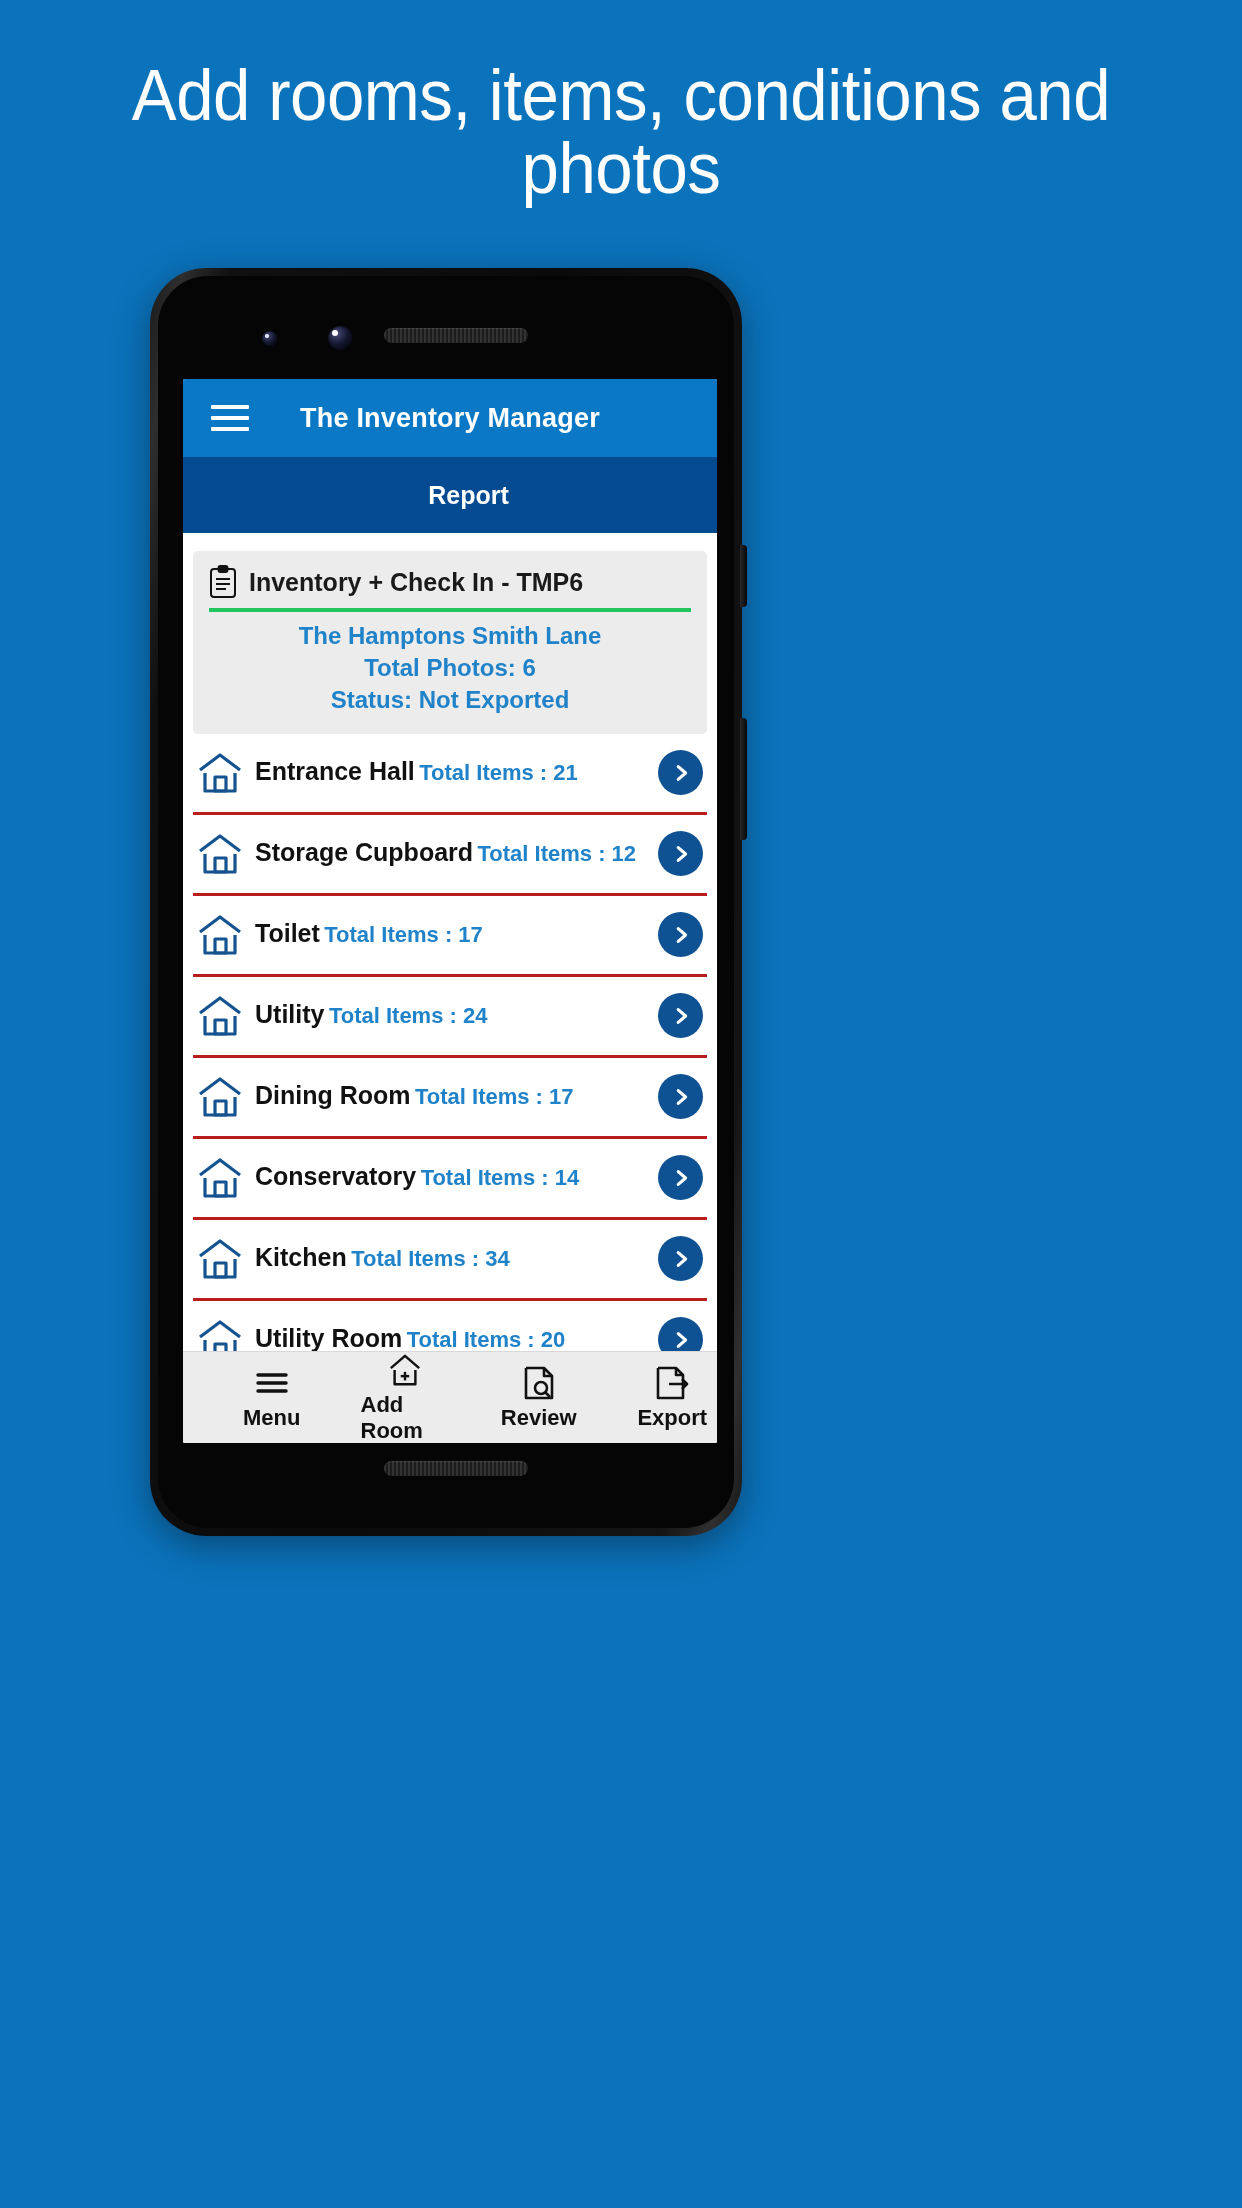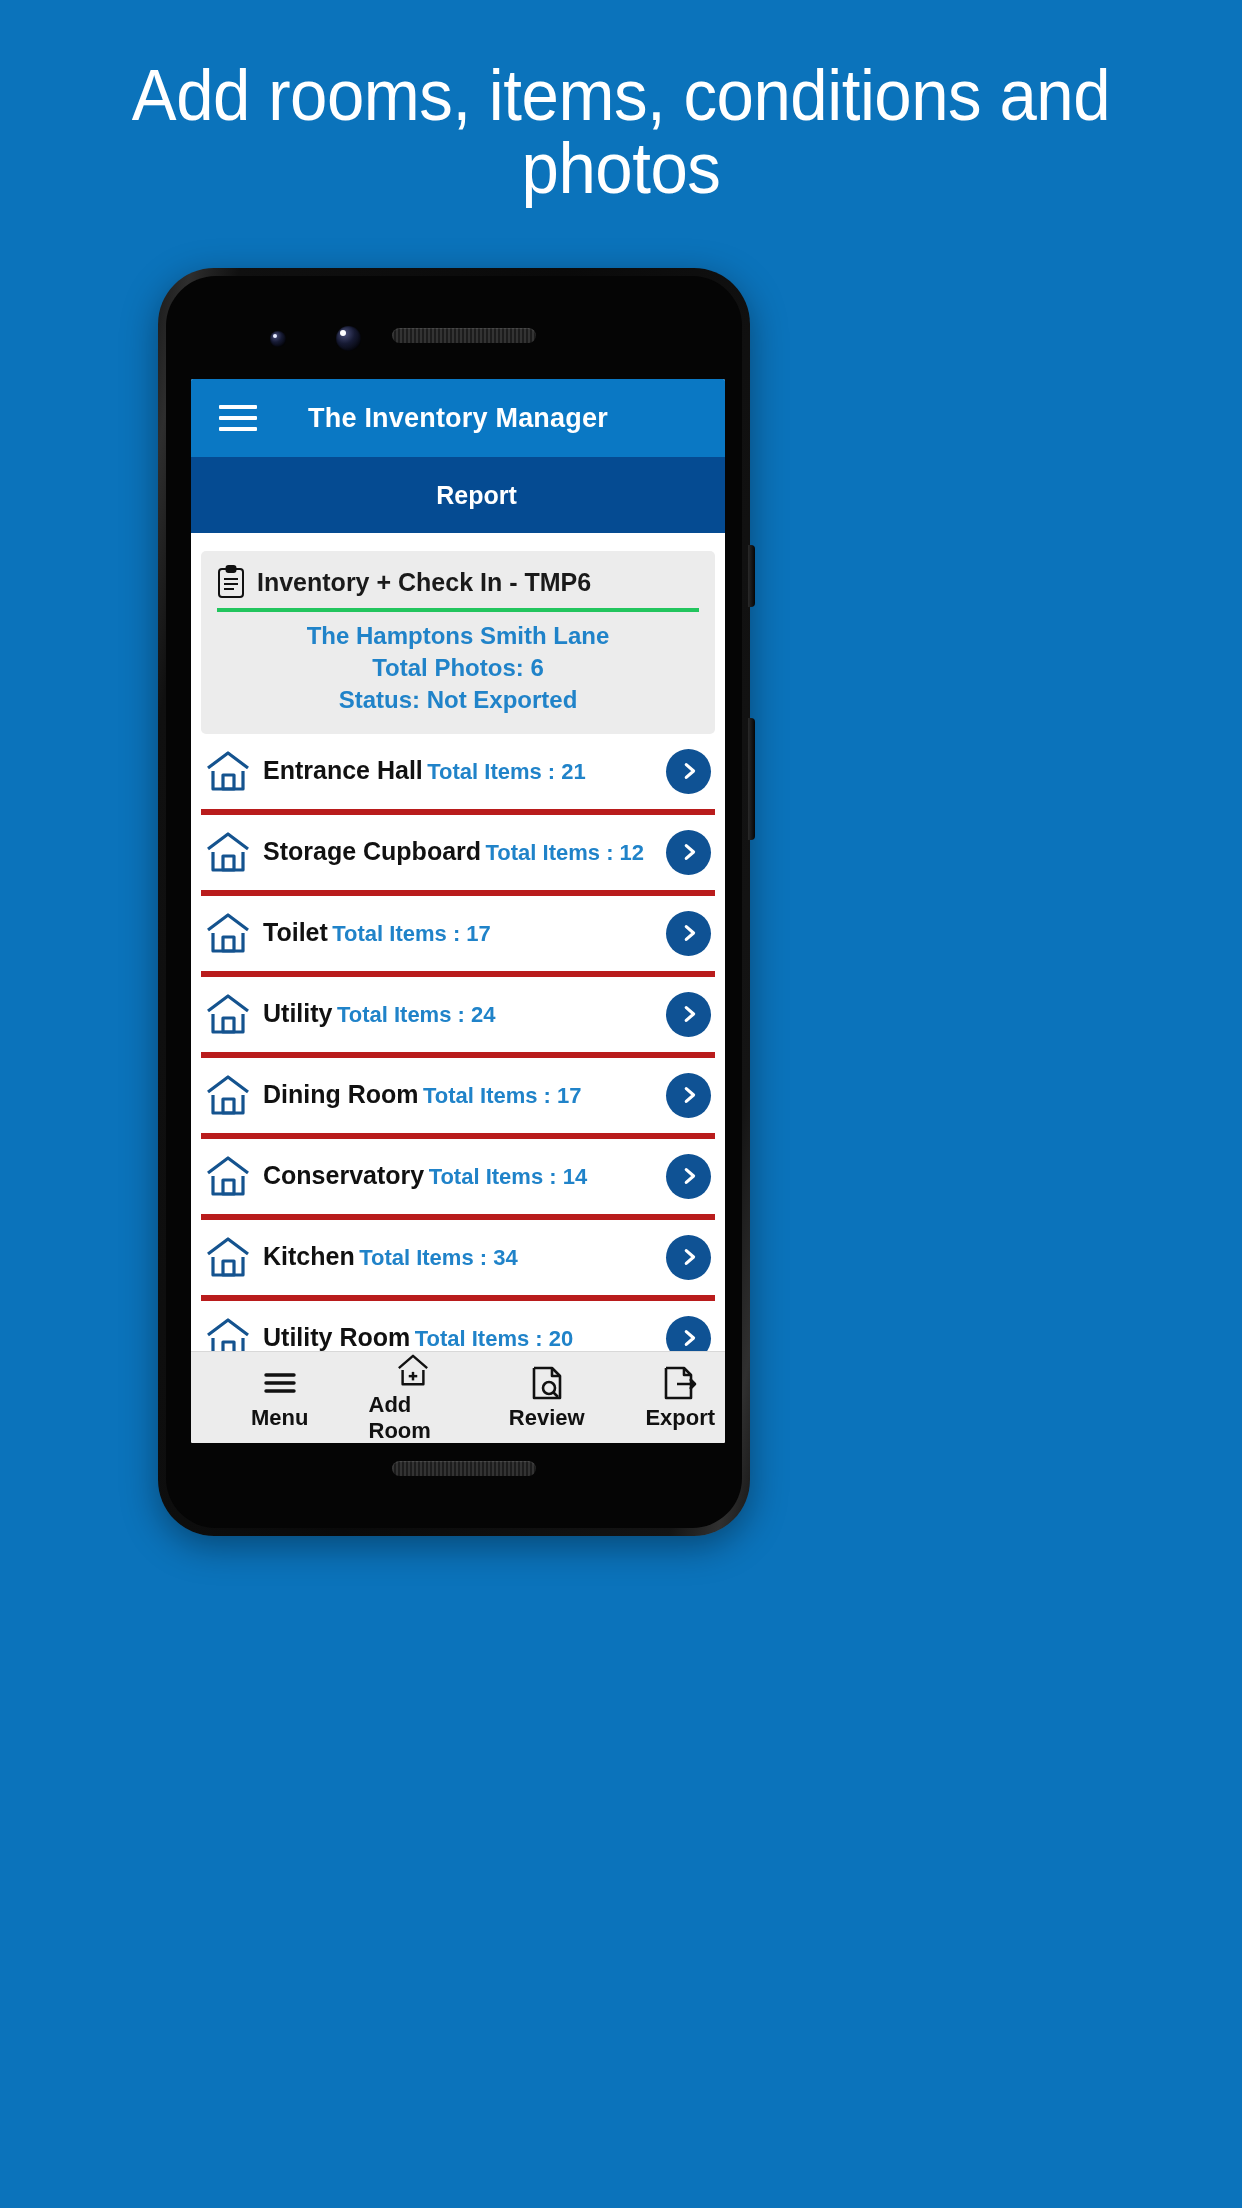--- a/index.html
+++ b/index.html
@@ -22,21 +22,21 @@
     font-weight:400;
     letter-spacing:-0.5px;
     padding:0 60px;
     font-family:"Liberation Sans Narrow","Liberation Sans", sans-serif;
     transform:scaleX(0.92);
   }
 
   
   .phone{
     position:absolute;
-    left:158px; top:268px;
+    left:150px; top:268px;
     width:592px; height:1268px;
   }
   .phone-body{
     position:absolute; inset:0;
     background:linear-gradient(100deg,#1a1a1a 0%,#2e2e2e 4%,#101010 10%,#0a0a0a 50%,#141414 90%,#303030 96%,#171717 100%);
     border-radius:56px;
     box-shadow:0 10px 36px rgba(0,0,0,.38);
   }
   .phone-inner{
     position:absolute; left:8px; top:8px; right:8px; bottom:8px;
@@ -142,21 +142,21 @@
   .info-line{
     color:#2083c9; font-size:24px; font-weight:700; line-height:1.33;
     font-family:"Liberation Sans Narrow","Liberation Sans", sans-serif;
   }
 
   
   .room-list{ padding:0 10px; }
   .room-row{
     display:flex; align-items:center;
     height:81px;
-    border-bottom:6px solid #b91c1c;
+    border-bottom:3px solid #b91c1c;
     cursor:pointer;
   }
   .house-icon{ width:46px; height:44px; flex:none; margin:0 12px 0 4px; }
   .room-text{ flex:1; min-width:0; }
   .room-name{
     font-size:25px; font-weight:700; color:#111;
     line-height:1.1;
     font-family:"Liberation Sans Narrow","Liberation Sans", sans-serif;
   }
   .room-sub{

